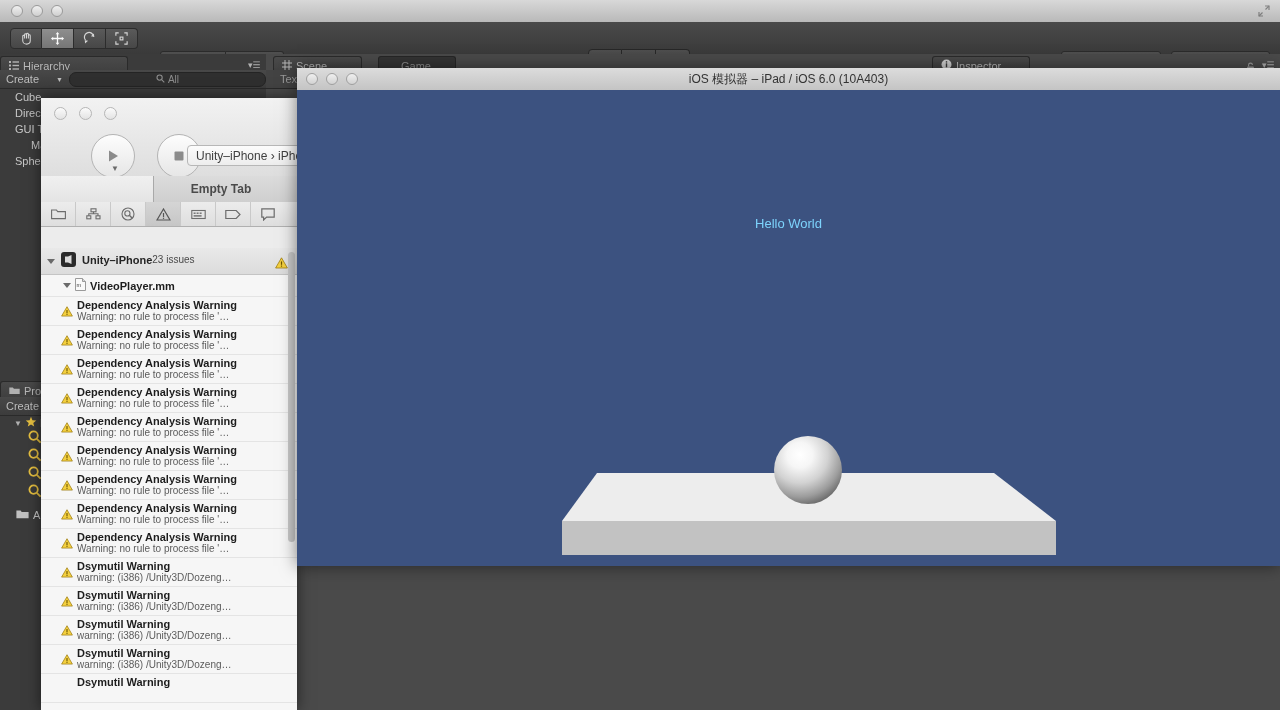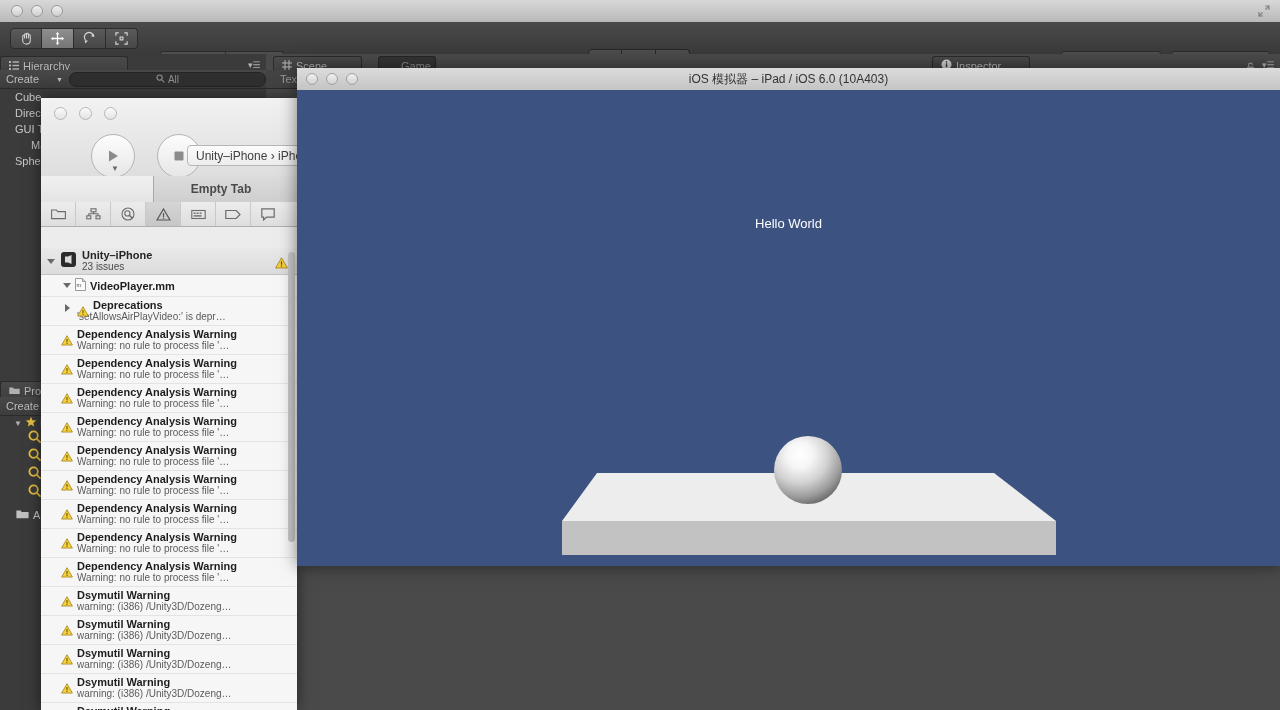--- a/index.html
+++ b/index.html
@@ -203,21 +203,21 @@
   .s-traffic{display:flex;gap:8px;margin-left:9px;}
   .s-tl{width:12px;height:12px;border-radius:50%;
     background:linear-gradient(#efefef,#d2d2d2);border:1px solid #a0a0a0;box-sizing:border-box;}
   .s-title{position:absolute;left:0;right:0;text-align:center;font-size:12px;color:#333;}
   .s-screen{
     position:absolute;left:0;top:22px;width:983px;height:620px;
     background:#3c5280;overflow:hidden;
   }
   .hello{
     position:absolute;left:0;right:0;top:126px;text-align:center;
-    color:#ffffff;font-size:13px;
+    color:#7dd3fc;font-size:13px;
   }
 </style>
 </head>
 <body>
 
 <div id="unity">
 
   <div class="u-titlebar">
     <div class="traffic">
       <div class="tl"></div>
@@ -408,21 +408,21 @@
   <div class="ptab" style="left:273px;top:56px;width:89px;">
     <span>
       <svg width="10" height="10" viewBox="0 0 10 10">
           <g stroke="#b6b6b6" stroke-width="1">
             <path d="M3 0v10M7 0v10M0 3h10M0 7h10"></path>
           </g>
         </svg>
     </span>
     <span>Scene</span>
   </div>
-  <div class="ptab inactive" style="left:378px;top:56px;width:58px;">
+  <div class="ptab inactive" style="left:378px;top:56px;width:78px;">
     <span>
       <svg width="10" height="10" viewBox="0 0 10 10">
           <path d="M5 0.6A4.4 4.4 0 105 9.4 3.1 3.1 0 015 0.6z" fill="#9a9a9a"></path>
         </svg>
     </span>
     <span>Game</span>
   </div>
   <div class="psub" style="left:266px;top:70px;width:1014px;background:#434343;">
     <span style="color:#9b9b9b;font-size:11px;margin-left:14px;">Tex</span>
   </div>
@@ -539,21 +539,21 @@
   <div class="x-list">
 
     <div class="grp">
       <span class="discl open" style="position:relative;margin-right:2px;"></span>
       <span>
         <svg width="15" height="15" viewBox="0 0 15 15">
             <rect width="15" height="15" rx="3" fill="#2b2b2b"></rect>
             <path d="M4 4.5h3l3.5-1.5v9L7 10.5H4z" fill="#dcdcdc"></path>
           </svg>
       </span>
-      <span style="display:flex;flex-direction:column;margin-left:2px;">
+      <span style="display:flex;flex-direction:row;margin-left:2px;">
         <span class="gname">Unity–iPhone</span>
         <span class="gsub">23 issues</span>
       </span>
       <span style="position:absolute;right:9px;top:7px;">
         <svg width="13" height="12" viewBox="0 0 13 12">
             <path d="M6.5 0.8L12.4 11H0.6z" fill="#f4d03f" stroke="#9c7c10" stroke-width=".8"></path>
             <rect x="5.9" y="4.4" width="1.2" height="3.4" fill="#6b5400"></rect>
             <rect x="5.9" y="8.5" width="1.2" height="1.2" fill="#6b5400"></rect>
           </svg>
       </span>
@@ -564,32 +564,20 @@
       <span>
         <svg width="11" height="13" viewBox="0 0 11 13">
             <path d="M0.5 0.5h7l3 3v9h-10z" fill="#fafafa" stroke="#9a9a9a"></path>
             <path d="M7.5 0.5v3h3" fill="#d8d8d8" stroke="#9a9a9a"></path>
             <text x="1.6" y="8.6" font-size="5.5" fill="#4a4a4a" font-family="sans-serif">m</text>
           </svg>
       </span>
       <span class="fname">VideoPlayer.mm</span>
     </div>
 
-    <div class="row issue deep">
-      <span class="discl" style="left:24px;top:7px;"></span>
-      <span class="warnico" style="left:36px;top:6px;">
-        <svg width="12" height="11" viewBox="0 0 13 12">
-            <path d="M6.5 0.8L12.4 11H0.6z" fill="#f4d03f" stroke="#9c7c10" stroke-width=".8"></path>
-            <rect x="5.9" y="4.4" width="1.2" height="3.4" fill="#6b5400"></rect>
-            <rect x="5.9" y="8.5" width="1.2" height="1.2" fill="#6b5400"></rect>
-          </svg>
-      </span>
-      <div class="itit">Deprecations</div>
-      <div class="idesc" style="margin-left:-16px;">'setAllowsAirPlayVideo:' is depr…</div>
-    </div>
 
     <div class="row issue">
       <span class="warnico" style="left:20px;top:6px;"><svg width="12" height="11" viewBox="0 0 13 12">
             <path d="M6.5 0.8L12.4 11H0.6z" fill="#f4d03f" stroke="#9c7c10" stroke-width=".8"></path>
             <rect x="5.9" y="4.4" width="1.2" height="3.4" fill="#6b5400"></rect>
             <rect x="5.9" y="8.5" width="1.2" height="1.2" fill="#6b5400"></rect>
           </svg></span>
       <div class="itit">Dependency Analysis Warning</div>
       <div class="idesc">Warning: no rule to process file '…</div>
     </div>

